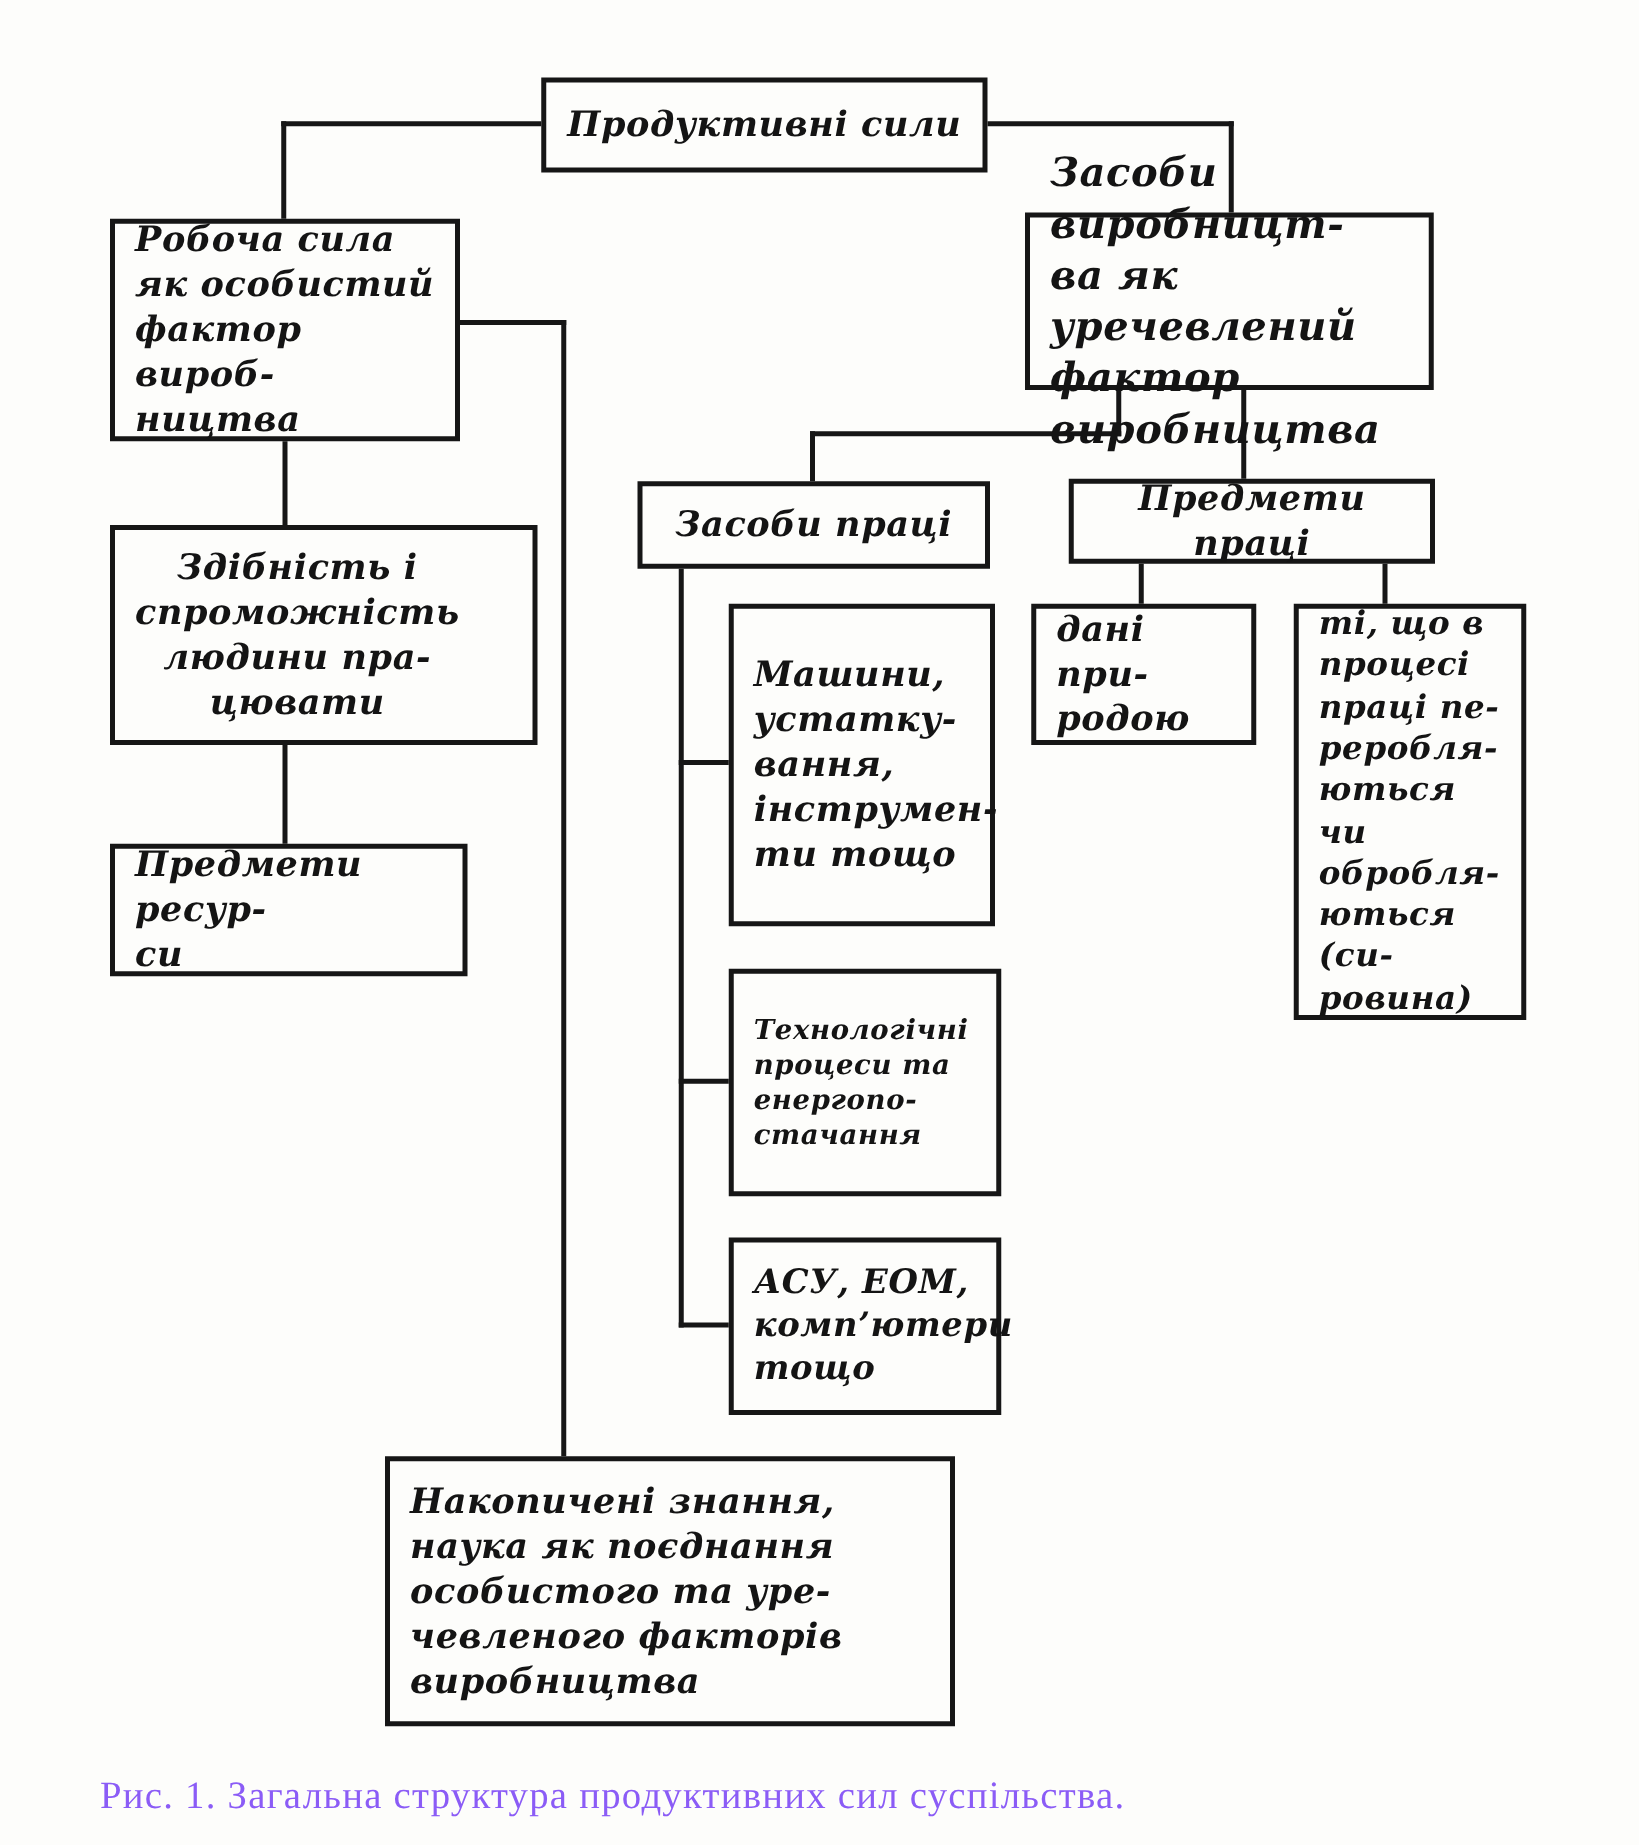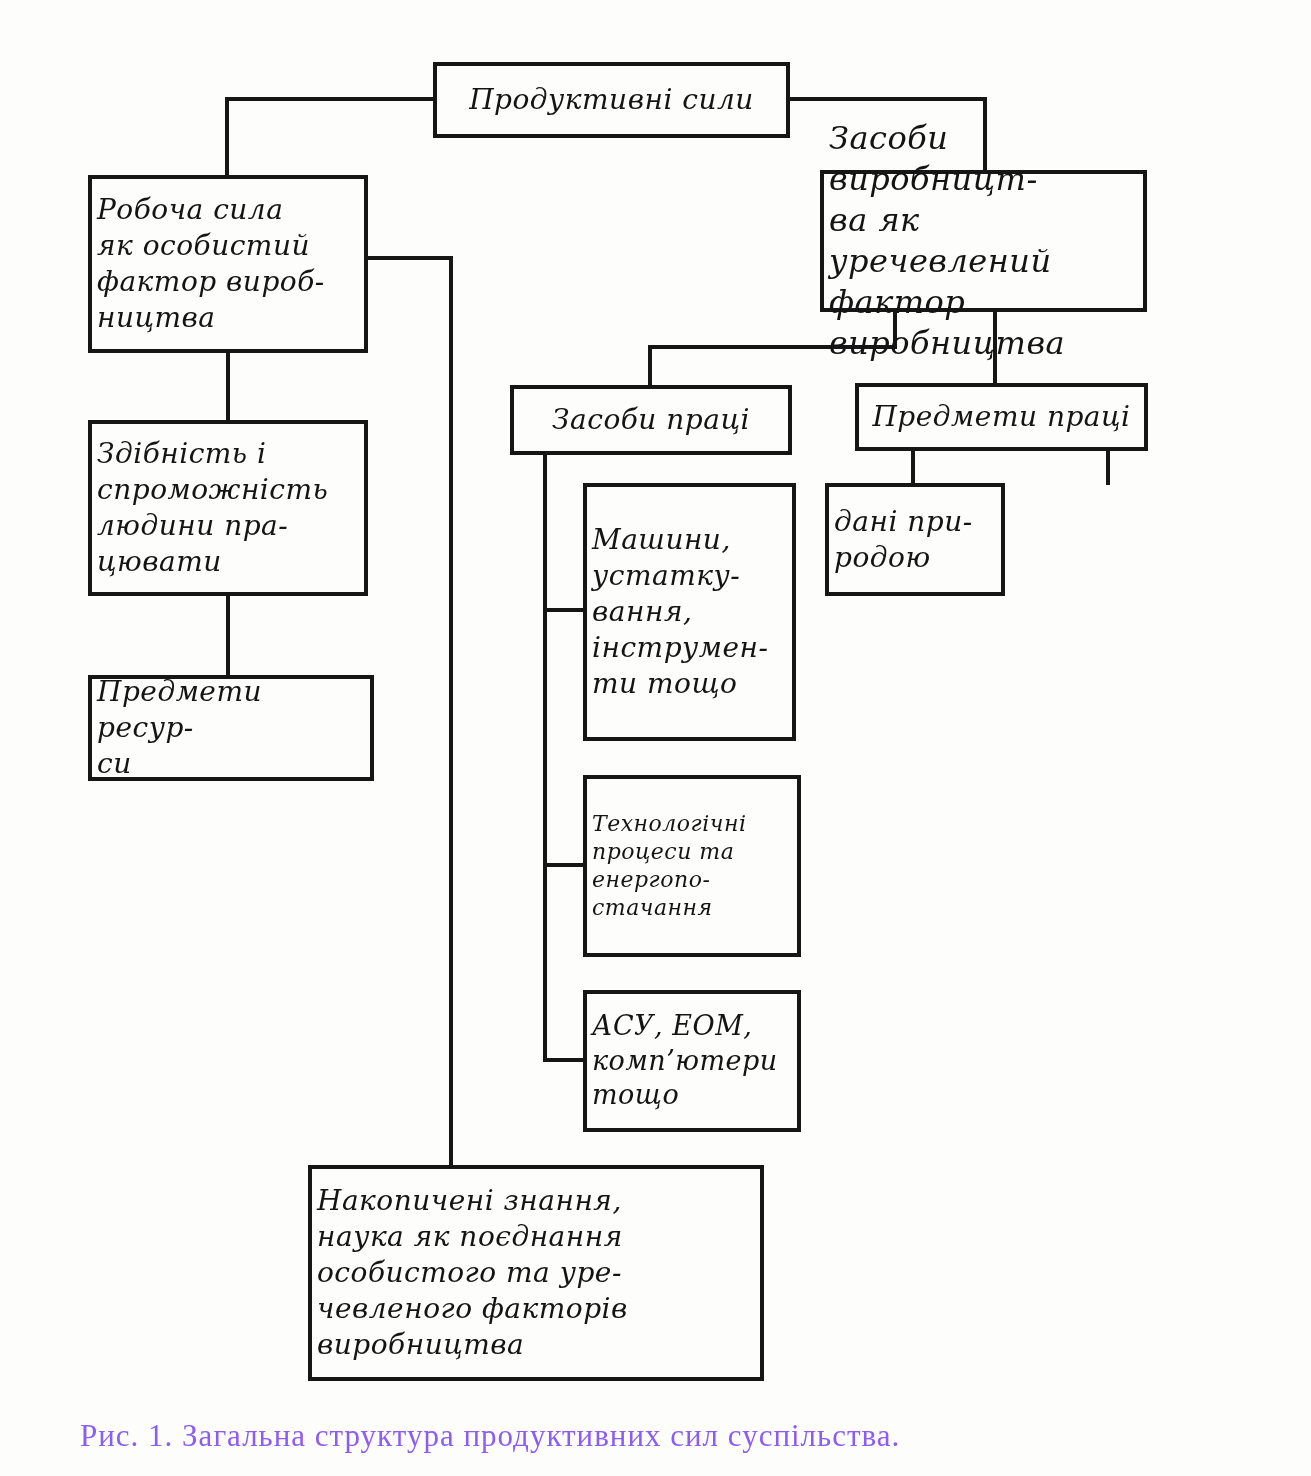--- a/index.html
+++ b/index.html
@@ -16,23 +16,23 @@
     font-family: "DejaVu Serif", serif;
     color: #141414;
   }
   .box {
     position: absolute;
     box-sizing: border-box;
     border: 4px solid #161616;
     background: #fdfdfb;
     display: flex;
     align-items: center;
-    padding: 6px 5px;
+    padding: 6px 16px;
     font-style: italic;
-    font-weight: normal;
+    font-weight: bold;
     font-size: 28px;
     line-height: 1.28;
     letter-spacing: 0.5px;
     white-space: pre-line;
   }
   .box.center {
     justify-content: center;
     text-align: center;
   }
   .line {
@@ -91,21 +91,21 @@
 фактор вироб-
 ництва</span>
   </div>
 
   <div class="box" style="left:820px; top:170px; width:327px; height:142px; font-size:32px;">
     <span>Засоби виробницт-
 ва як уречевлений
 фактор виробництва</span>
   </div>
 
-  <div class="box" style="left:88px; top:420px; width:280px; height:176px;">
+  <div class="box" style="left:88px; top:420px; width:342px; height:176px;text-align:center;">
     <span>Здібність і
 спроможність
 людини пра-
 цювати</span>
   </div>
 
   <div class="box" style="left:88px; top:675px; width:286px; height:106px;">
     <span>Предмети ресур-
 си</span>
   </div>
@@ -137,20 +137,30 @@
     <span>АСУ, ЕОМ,
 комп’ютери
 тощо</span>
   </div>
 
   <div class="box" style="left:825px; top:483px; width:180px; height:113px;">
     <span>дані при-
 родою</span>
   </div>
 
+  <div class="box" style="left:1035px; top:483px; width:186px; height:333px; font-size:26px;">
+    <span>ті, що в
+процесі
+праці пе-
+реробля-
+ються чи
+обробля-
+ються (си-
+ровина)</span>
+  </div>
 
   <div class="box" style="left:308px; top:1165px; width:456px; height:216px;">
     <span>Накопичені знання,
 наука як поєднання
 особистого та уре-
 чевленого факторів
 виробництва</span>
   </div>
 
   <div class="caption" style="left:80px; top:1418px;">

